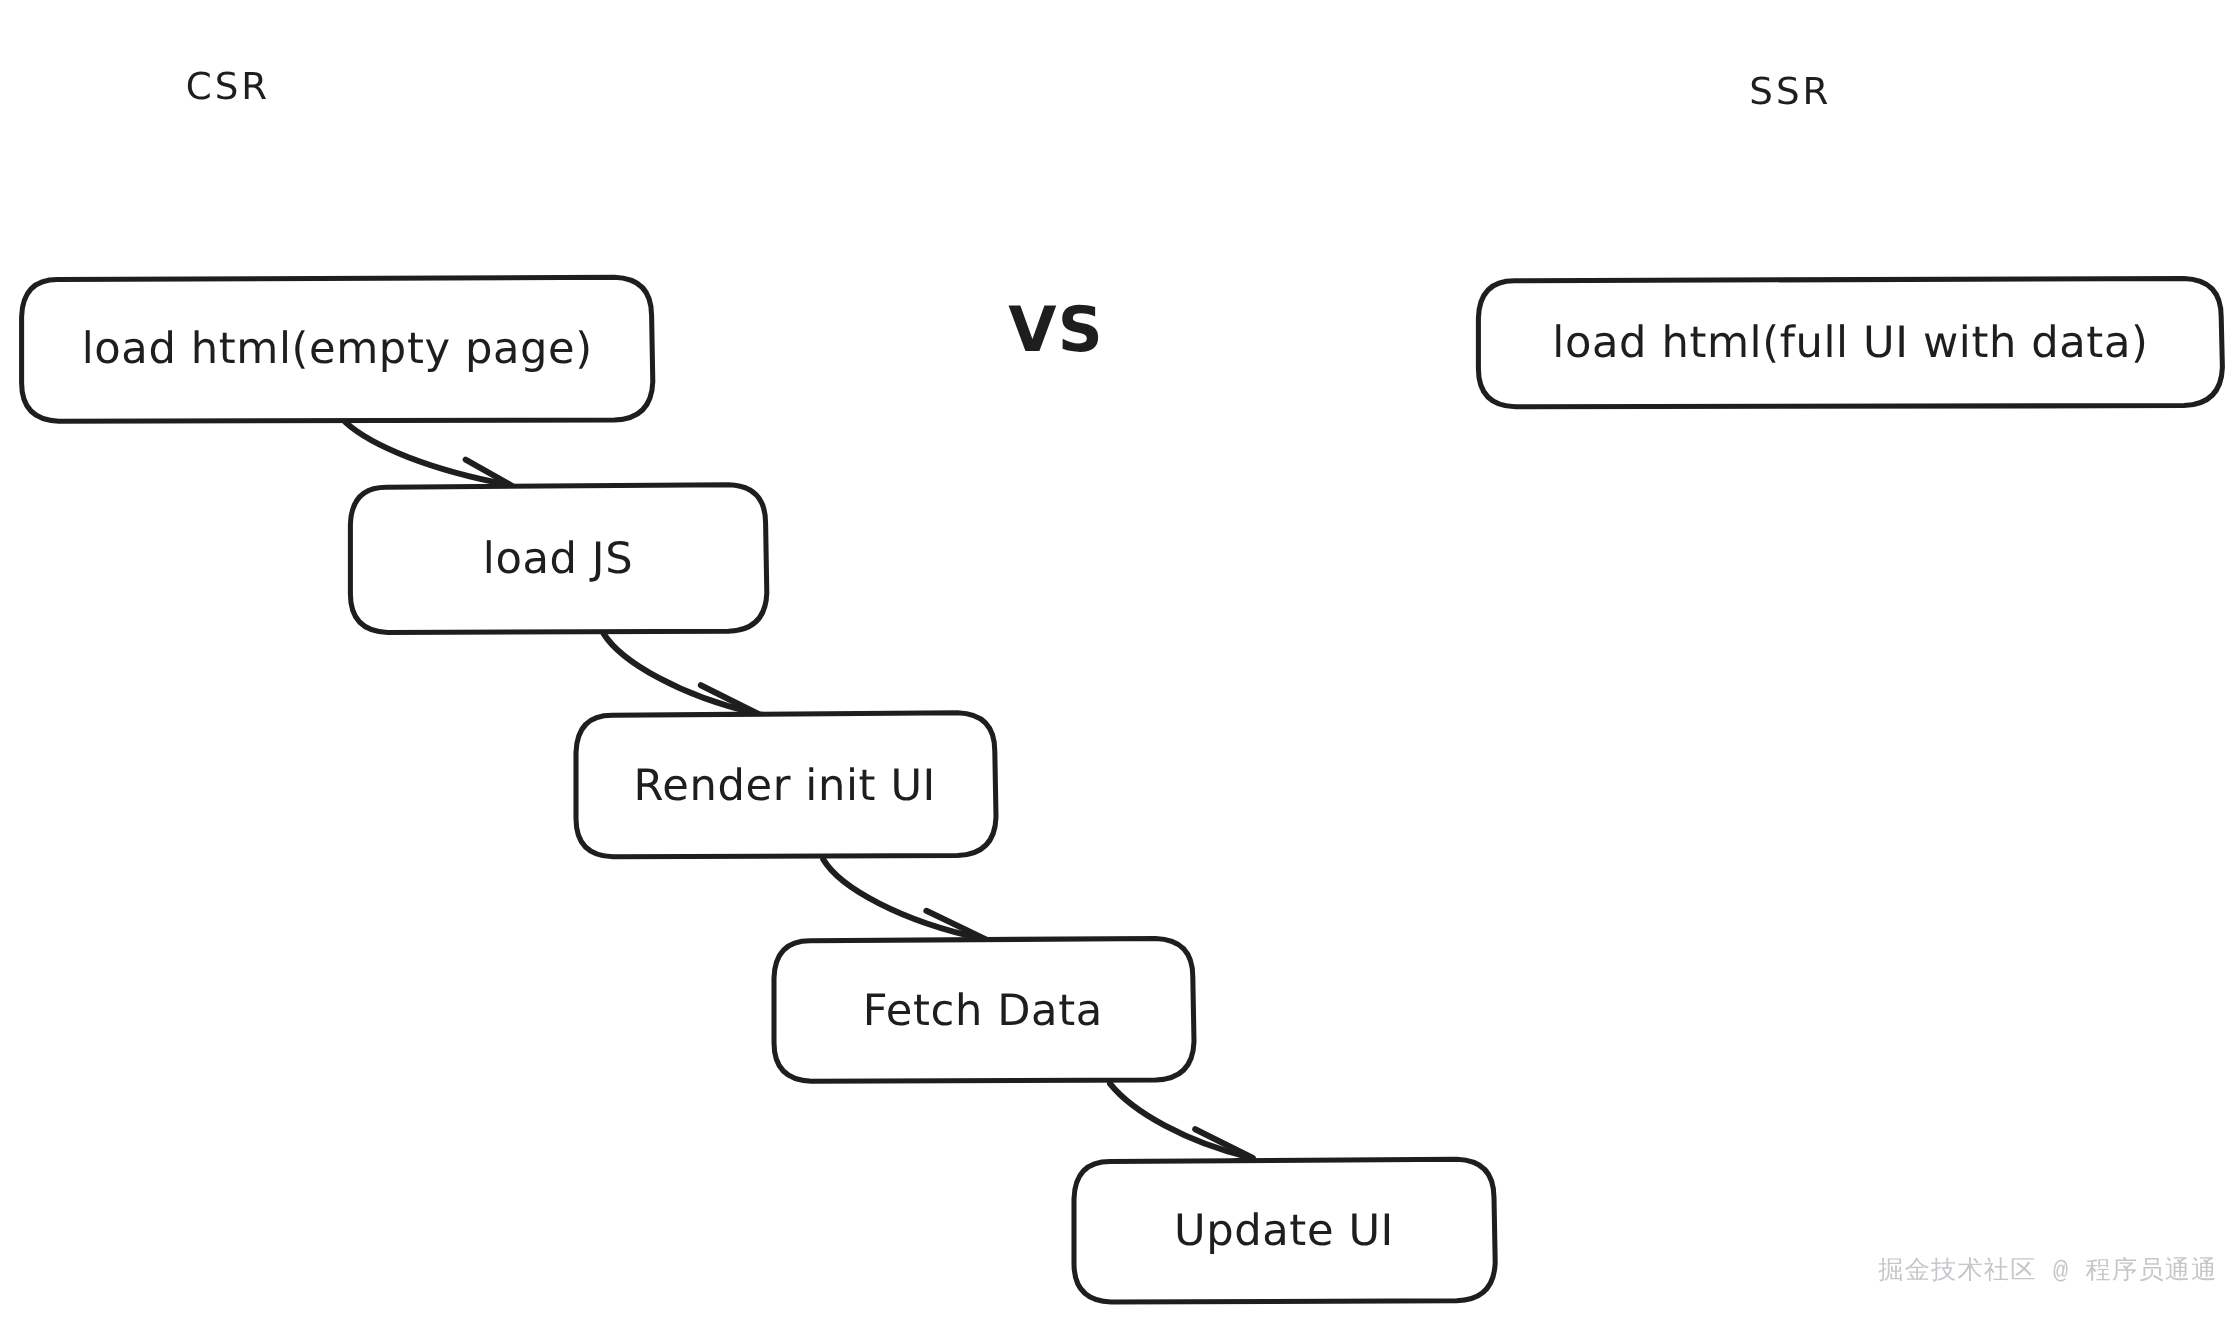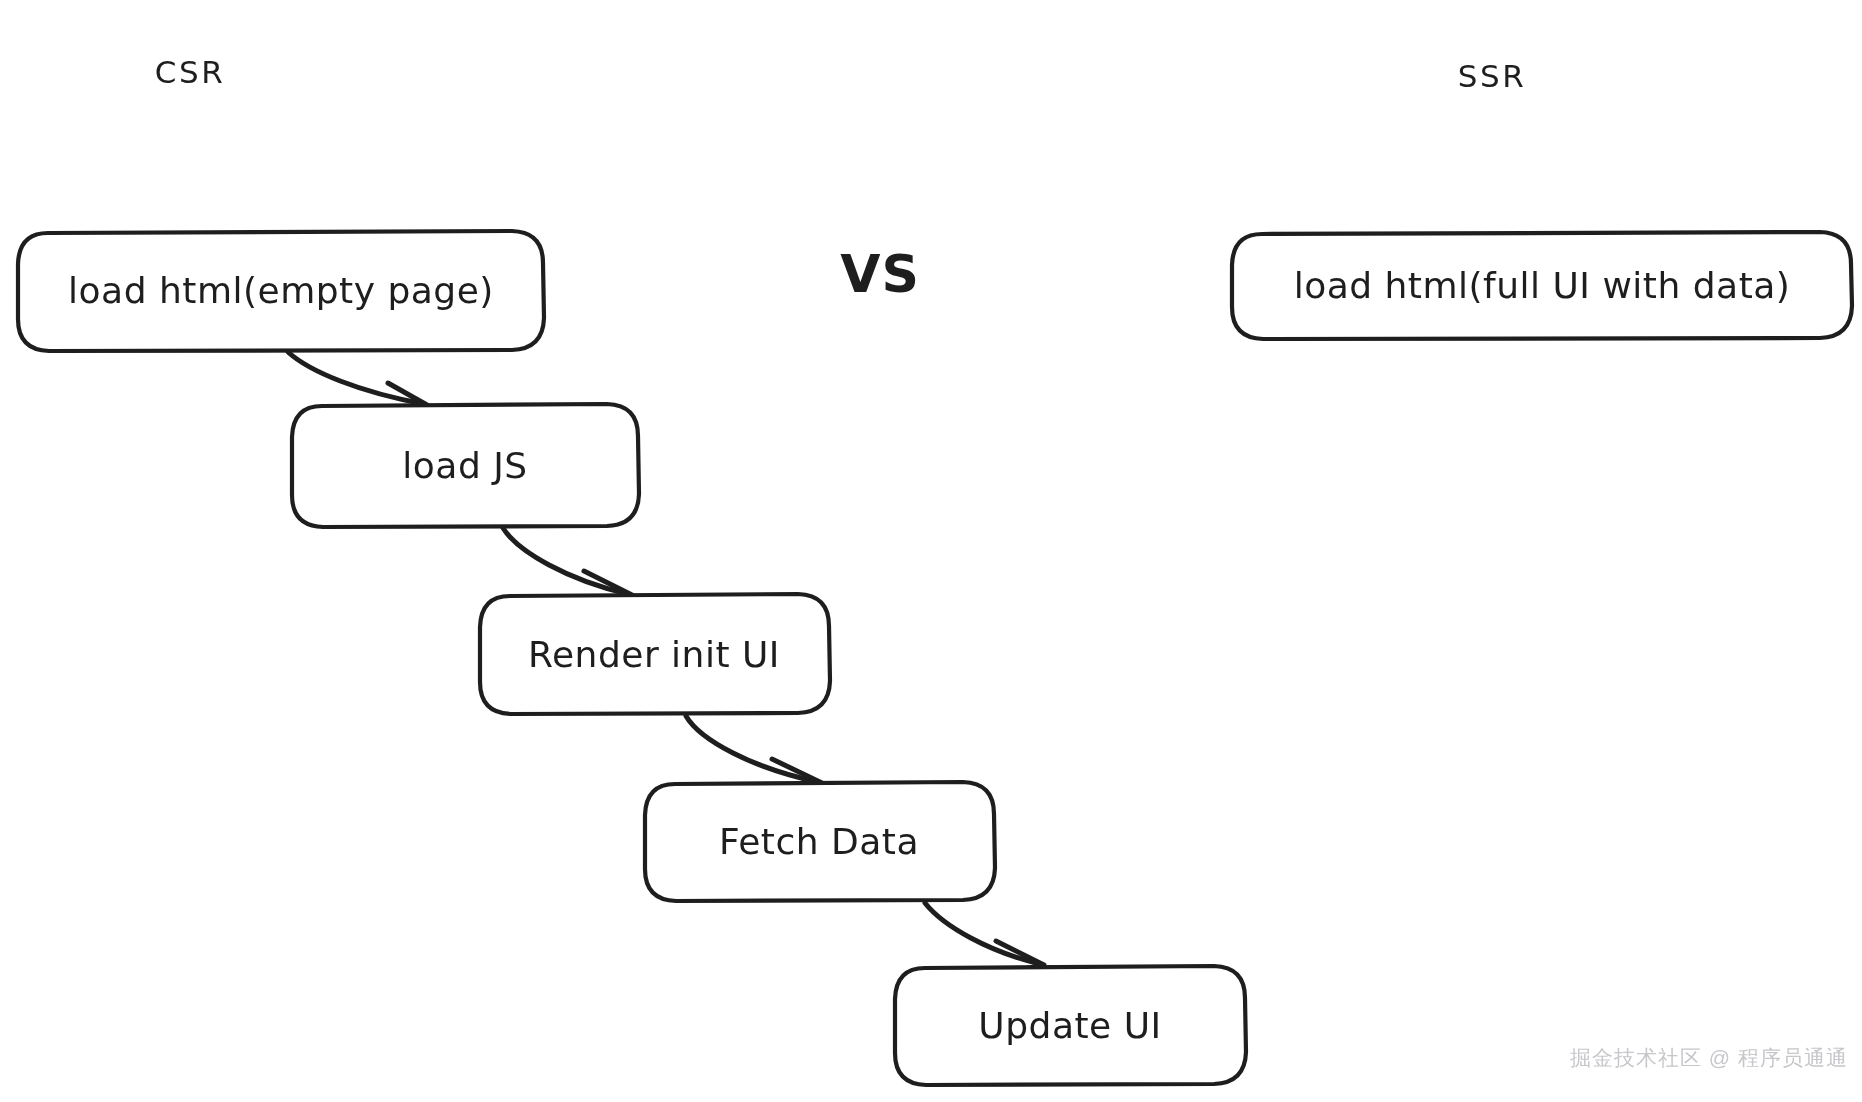--- a/index.html
+++ b/index.html
@@ -59,21 +59,21 @@
     fill: none;
     stroke: #1e1e1e;
     stroke-width: 5;
     stroke-linecap: round;
     stroke-linejoin: round;
   }
   .watermark-text {
     position: absolute;
     right: 14px;
     bottom: 30px;
-    font-family: Liberation Sans, sans-serif;
+    font-family: Liberation Mono, monospace;
     font-size: 21px;
     color: #c7c7cb;
     letter-spacing: 1px;
     white-space: nowrap;
     user-select: none;
   }
 </style>
 </head>
 <body>
 

